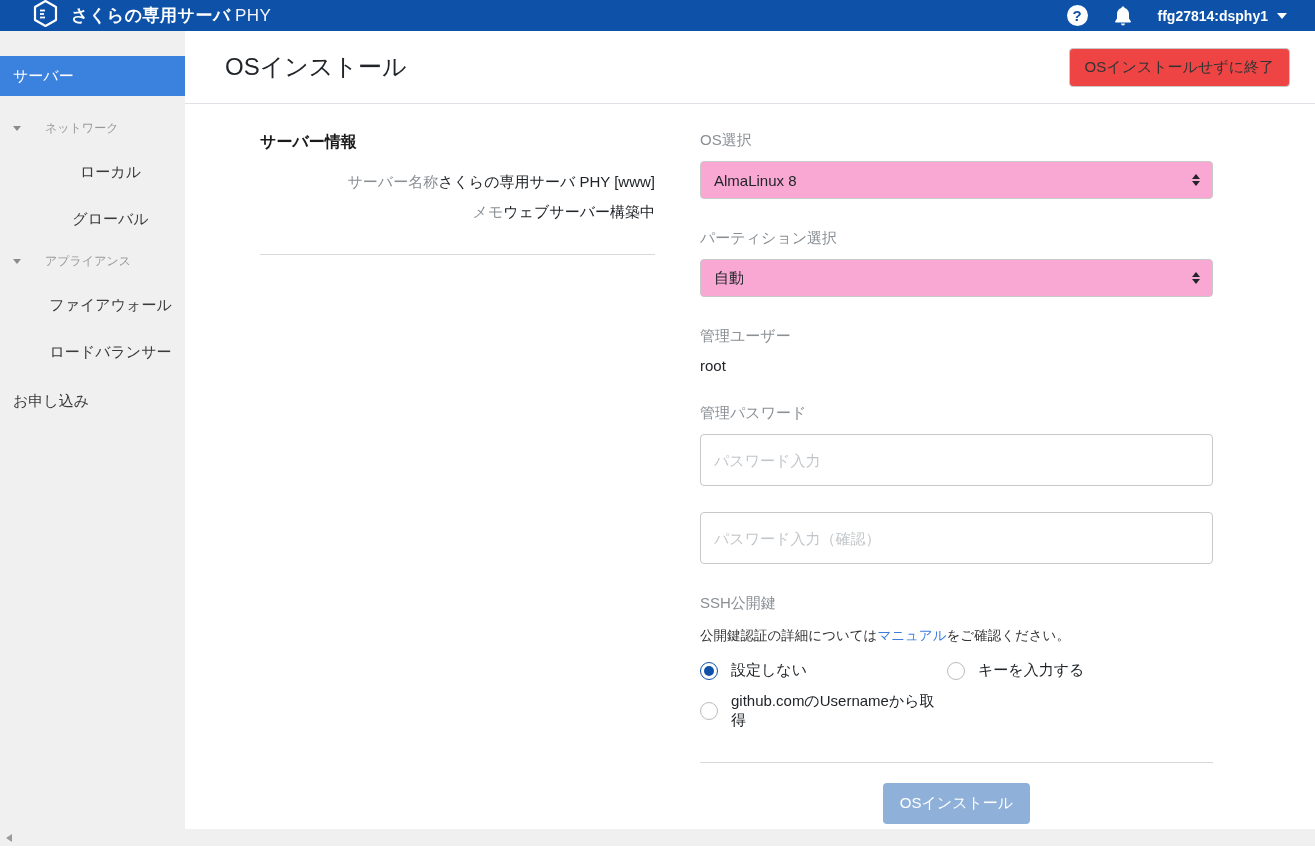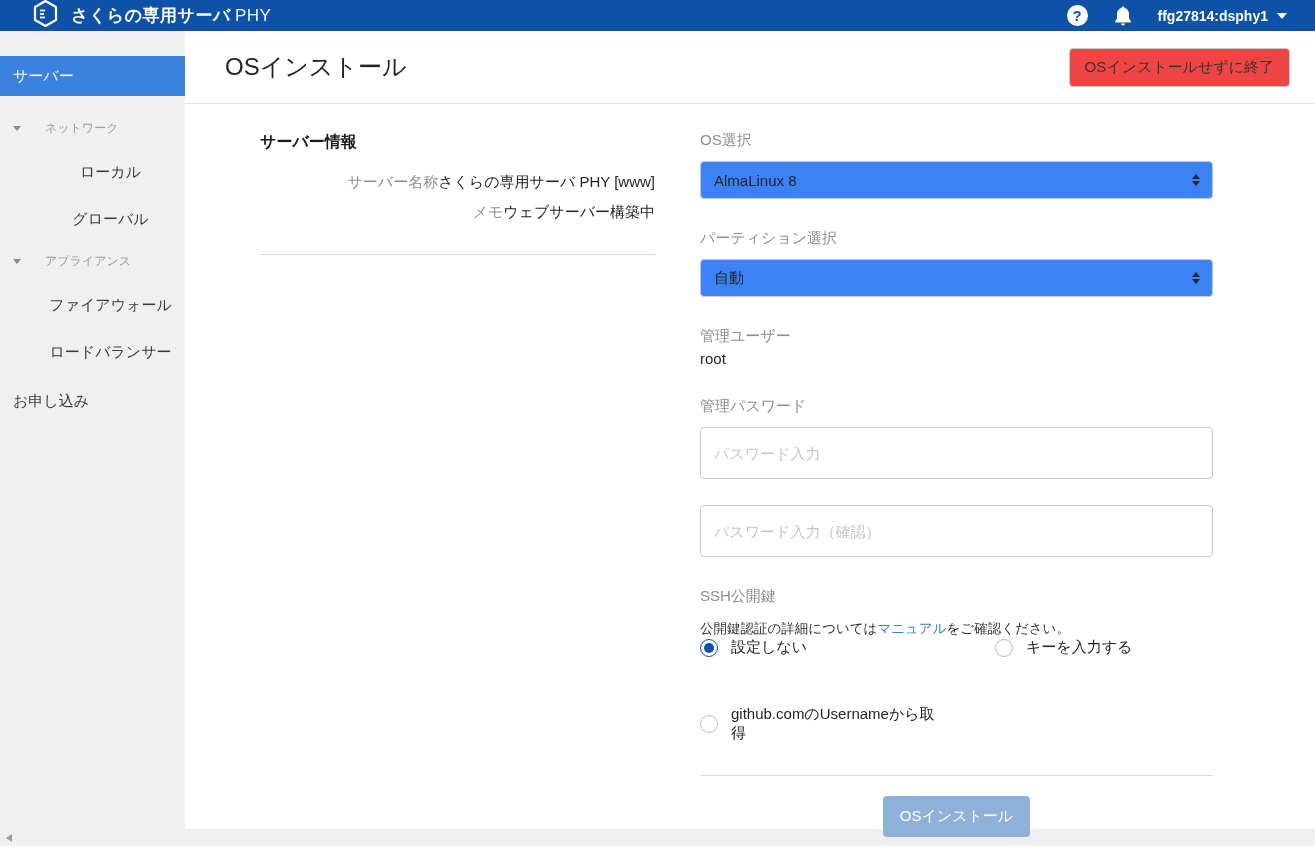--- a/index.html
+++ b/index.html
@@ -76,41 +76,41 @@
   .server-info hr { border:none; border-top:1px solid #d9d9d9; margin-top:32px; }
 
   .install-form { width:513px; margin-left:45px; }
   .field-label { font-size:15px; color:#8a8f94; }
   .mt-first { margin-top:7px; }
   .mt-section { margin-top:30px; }
 
   .select-box {
     margin-top:11px; height:38px; border:1px solid #c9c9c9; border-radius:4px;
     display:flex; align-items:center; justify-content:space-between;
-    padding:0 12px 0 13px; font-size:15px; color:#212529; cursor:pointer; background:#3b82f6;
+    padding:0 12px 0 13px; font-size:15px; color:#212529; cursor:pointer; background:#f9a8d4;
   }
   .spinner { display:flex; flex-direction:column; align-items:center; gap:2px; }
   .spinner i { display:block; width:0; height:0; border-left:4px solid transparent; border-right:4px solid transparent; }
   .spinner .up { border-bottom:5px solid #212529; }
   .spinner .down { border-top:5px solid #212529; }
 
-  .static-value { font-size:15px; color:#212529; margin-top:4px; }
+  .static-value { font-size:15px; color:#212529; margin-top:11px; }
 
   .text-input {
     margin-top:11px; width:100%; height:52px; border:1px solid #c9c9c9; border-radius:4px;
     padding:0 13px; font-size:15px; color:#212529; font-family:inherit; outline:none;
   }
   .text-input + .text-input { margin-top:26px; }
   .text-input::placeholder { color:#c2c6ca; opacity:1; }
 
   .ssh-help { margin-top:14px; font-size:13.5px; color:#333; }
   .ssh-help a { color:#3b7ddd; text-decoration:none; cursor:pointer; }
 
   .radio-grid {
-    display:grid; grid-template-columns:247px 1fr; row-gap:12px; column-gap:0;gap:48px;
+    margin-top:16px; display:grid; grid-template-columns:247px 1fr; row-gap:12px; column-gap:0;
   }
   .radio-option { display:flex; align-items:center; gap:13px; font-size:15px; color:#212529; cursor:pointer; }
   .radio-circle {
     width:18px; height:18px; border:1px solid #b9bcbf; border-radius:50%;
     background:#fff; position:relative; flex-shrink:0;
   }
   .radio-option.checked .radio-circle { border-color:#0d52a8; }
   .radio-option.checked .radio-circle::after {
     content:""; position:absolute; top:3px; left:3px; width:10px; height:10px;
     border-radius:50%; background:#0d52a8;

